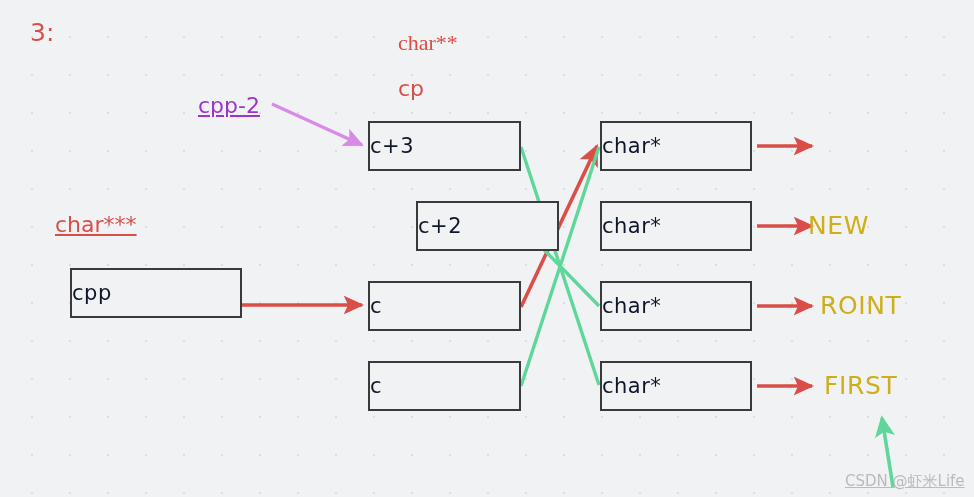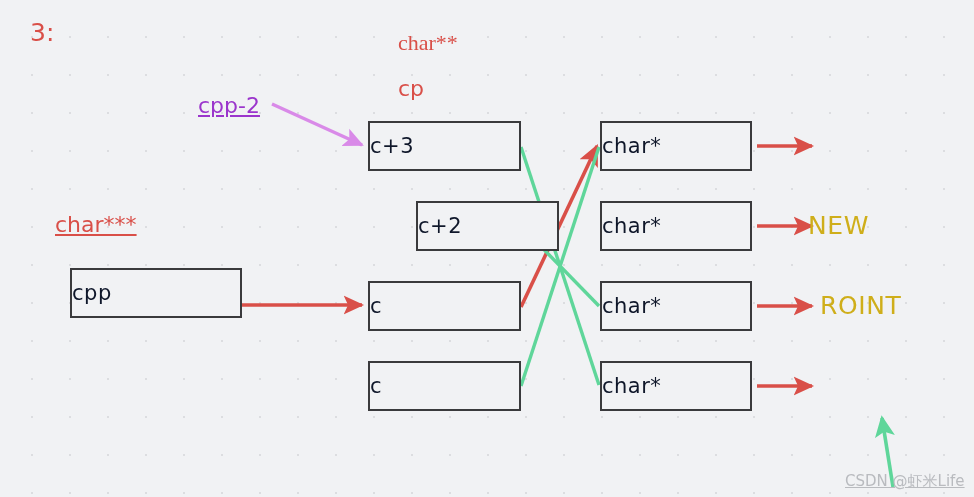--- a/index.html
+++ b/index.html
@@ -127,16 +127,17 @@
   </div>
   <div class="cell" style="left:600px; top:281px; width:152px; height:50px;">
     <span>char*</span>
   </div>
   <div class="cell" style="left:600px; top:361px; width:152px; height:50px;">
     <span>char*</span>
   </div>
 
   <div class="lbl lbl-gold t-big" style="left:808px; top:211px;">NEW</div>
   <div class="lbl lbl-gold t-big" style="left:820px; top:291px;">ROINT</div>
+  <div class="lbl lbl-gold t-big" style="left:824px; top:371px;">FIRST</div>
 
   <div class="watermark" style="left:845px; top:472px;text-decoration:underline;">CSDN @虾米Life</div>
 
 </div>
 
 </body></html>

